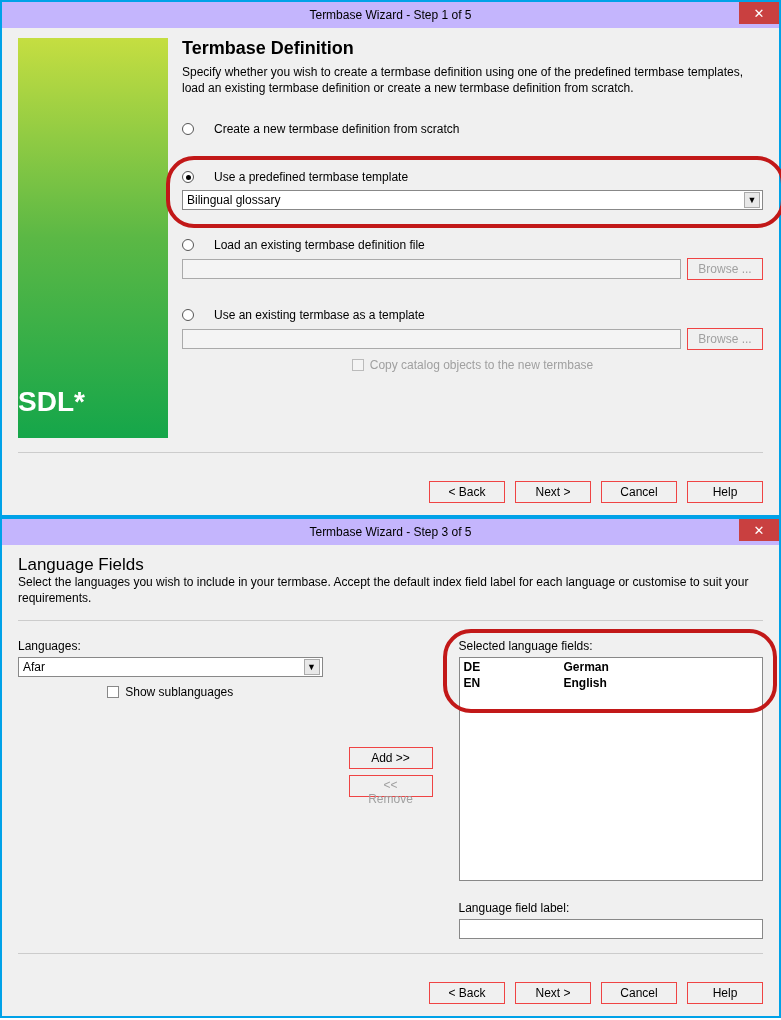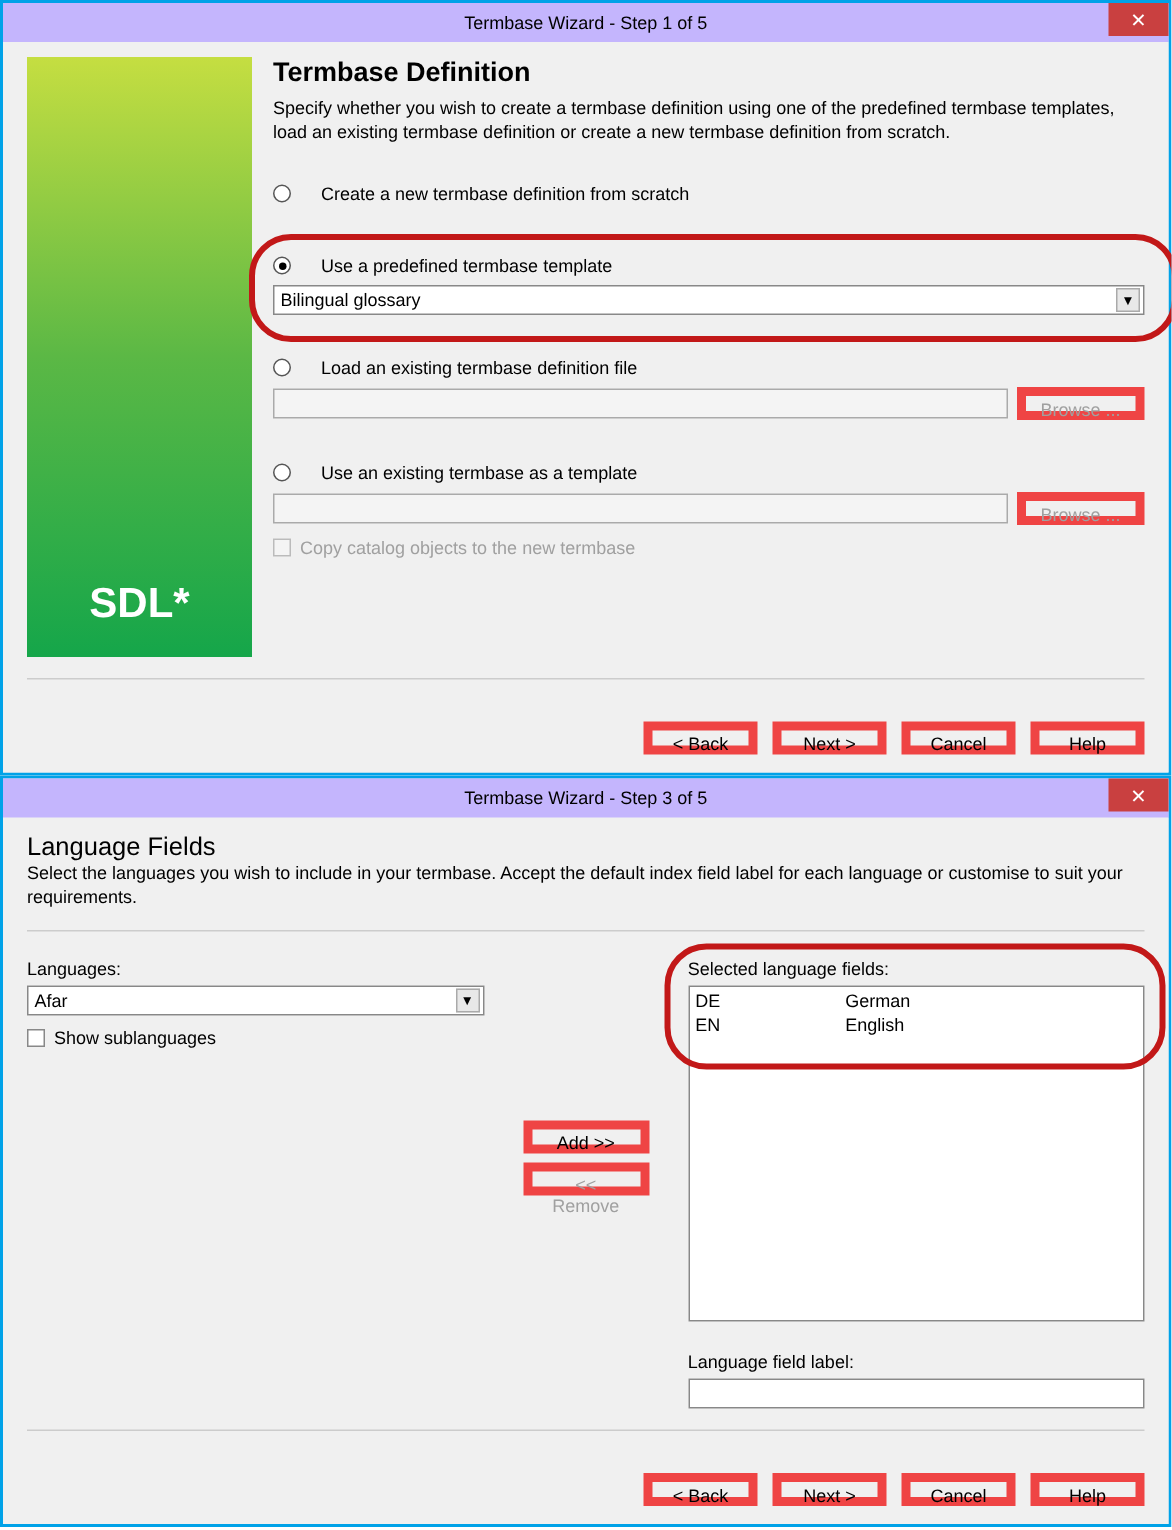--- a/index.html
+++ b/index.html
@@ -50,21 +50,21 @@
   width: 150px;
   height: 400px;
   background: linear-gradient(to bottom, #c5de41 0%, #5bb845 50%, #15a64a 100%);
   position: relative;
   flex-shrink: 0;
 }
 .sdl-logo {
   position: absolute;
   bottom: 20px;
   left: 0; right: 0;
-  text-align: center;
+  text-align: left;
   color: #fff;
   font-size: 28px;
   font-weight: bold;
   font-family: Arial, sans-serif;
 }
 .w1-main { flex: 1; }
 .w1-heading {
   font-size: 18px;
   font-weight: bold;
   margin-bottom: 6px;
@@ -115,30 +115,30 @@
 }
 .textfield {
   border: 1px solid #aaa;
   background: #f4f4f4;
   height: 20px;
   margin-top: 4px;
 }
 .browse-row { display: flex; gap: 6px; align-items: center; margin-top: 4px;}
 .browse-row .textfield { flex: 1; margin-top: 0; }
 .btn {
-  border: 6px solid #ef4444;
+  border: 1px solid #ef4444;
   background: #f0f0f0;
   padding: 2px 10px;
   font-family: inherit;
   font-size: 12px;
   height: 22px;
   min-width: 76px;
 }
 .btn.disabled { color: #a0a0a0; }
-.checkbox-row { display: flex; align-items: center; gap: 6px; margin-top: 8px; }
+.checkbox-row { display: flex; align-items: center; gap: 6px; margin-top: 8px; justify-content: center; }
 .checkbox {
   width: 12px; height: 12px;
   border: 1px solid #888;
   background: #fff;
   flex-shrink: 0;
 }
 .checkbox.disabled { border-color: #bbb; background: #f4f4f4; }
 .label-disabled { color: #a0a0a0; }
 
 .section-gap { height: 28px; }
@@ -168,20 +168,21 @@
 .w2-mid { width: 88px; display: flex; flex-direction: column; gap: 6px; align-items: center; justify-content: flex-start; padding-top: 108px;}
 .w2-right { flex: 1; }
 .col-label { margin-bottom: 4px; }
 .list-box {
   border: 1px solid #888;
   background: #fff;
   height: 224px;
   font-size: 12px;
   padding: 2px 4px;
   overflow: hidden;
+  font-weight: bold;
 }
 .list-row { display: flex; line-height: 1.3; }
 .list-code { width: 100px; }
 .fieldset {
   border: 1px solid #bbb;
   padding: 6px 8px 8px 8px;
   margin-top: 26px;
   position: relative;
 }
 .fieldset-legend {

